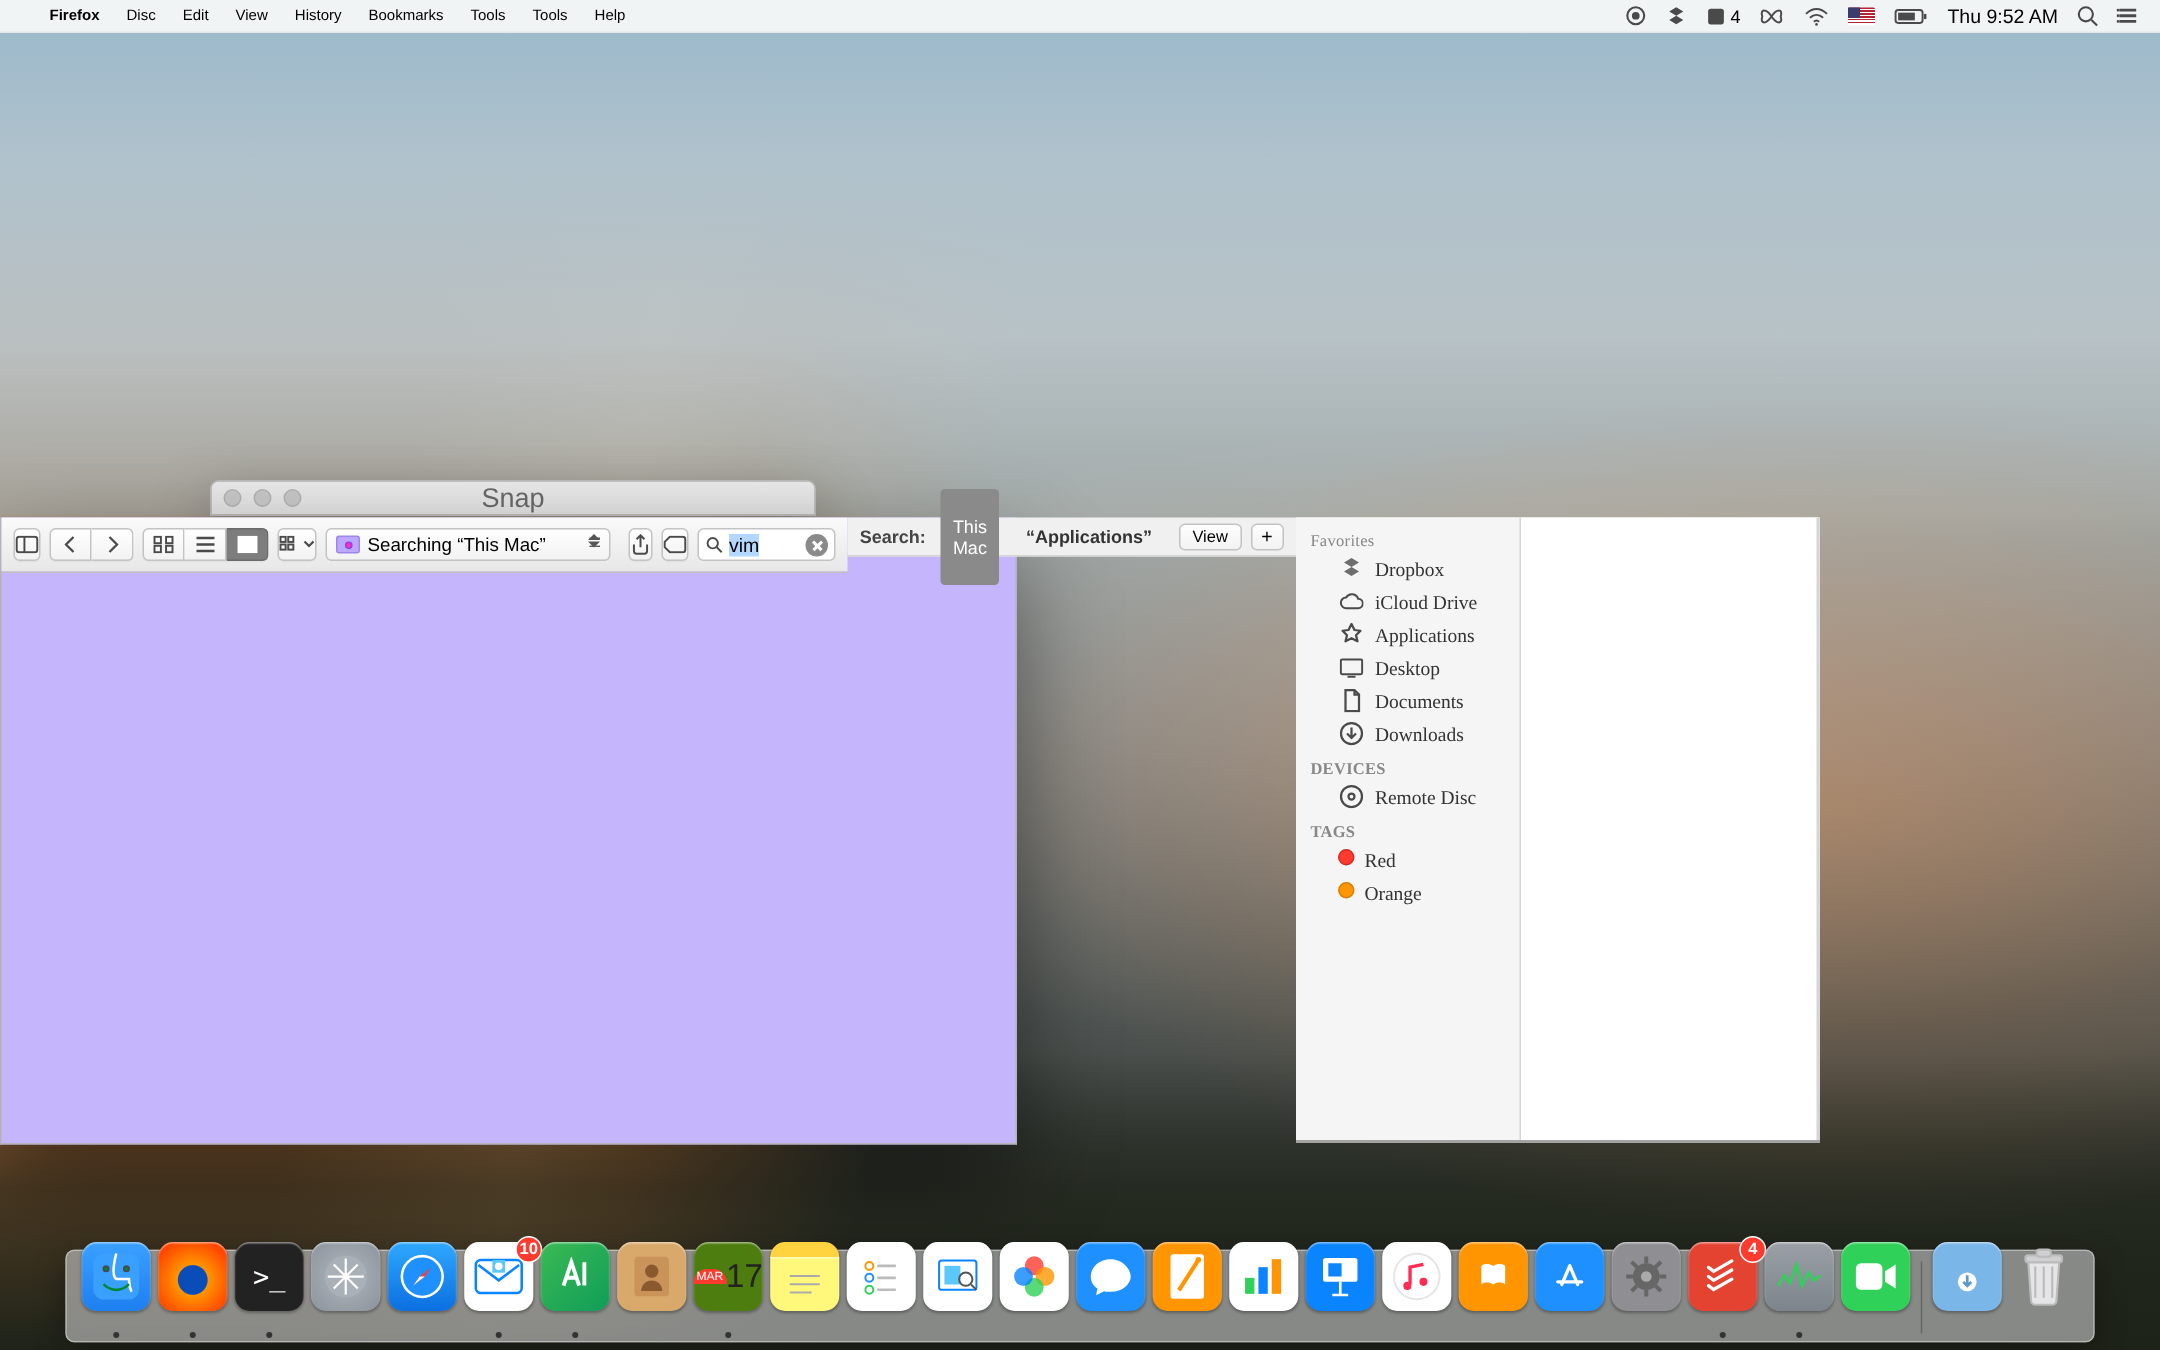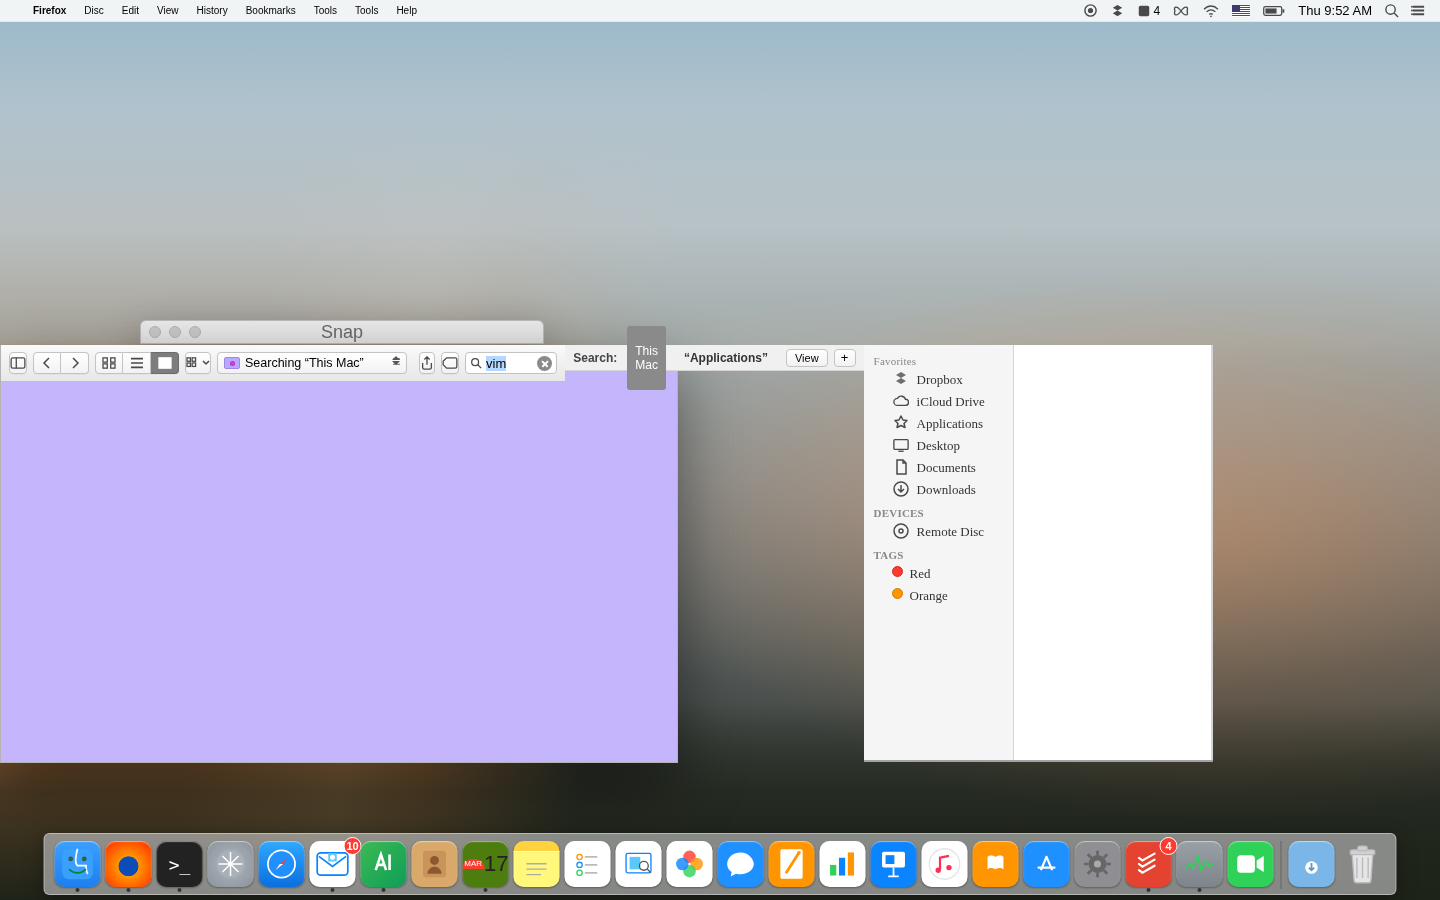--- a/index.html
+++ b/index.html
@@ -119,21 +119,21 @@
 .shortcut-row{height:42px;display:flex;align-items:center;justify-content:center;background:#f0f0f0;border-bottom:1px solid #d5d5d5;}
 .shortcut-field{width:386px;height:20px;border:1px solid #c8c8c8;border-radius:10px;background:#fff;text-align:center;font-size:12px;color:#888;display:flex;align-items:center;justify-content:center;}
 
 .buttons{height:40px;display:flex;align-items:center;padding:0 12px;gap:10px;background:#f0f0f0;}
 .push-btn{height:22px;min-width:70px;padding:0 14px;font-size:13px;border:1px solid #c3c3c3;border-radius:5px;background:linear-gradient(#fff,#f4f4f4);}
 .push-btn.disabled{color:#9c9c9c;}
 
 
 .dock-wrap{position:absolute;bottom:5px;left:50%;transform:translateX(-50%);}
 .dock{height:62px;padding:4px 8px 2px;display:flex;align-items:flex-end;gap:1px;background:rgba(220,220,224,.55);backdrop-filter:blur(20px);border-radius:6px;border:1px solid rgba(255,255,255,.4);box-shadow:0 5px 20px rgba(0,0,0,.35);}
-.dock-item{width:50px;display:flex;flex-direction:column;align-items:center;gap:1px;}
+.dock-item{width:50px;display:flex;flex-direction:column;align-items:center;gap:14px;}
 .dock-icon{width:46px;height:46px;border-radius:10px;display:flex;align-items:center;justify-content:center;font-size:24px;box-shadow:inset 0 1px 1px rgba(255,255,255,.5),0 1px 2px rgba(0,0,0,.3);}
 .dock-dot{width:4px;height:4px;border-radius:50%;background:#333;}
 .dock-dot.hidden{opacity:0;}
 .dock-sep{width:1px;height:48px;background:rgba(0,0,0,.25);margin:0 4px;align-self:center;}
 .badge{position:absolute;top:-4px;right:-4px;min-width:18px;height:18px;border-radius:9px;background:#ff3b30;color:#fff;font-size:11px;font-weight:600;display:flex;align-items:center;justify-content:center;border:1px solid #fff;}
 .dock-item{position:relative;}
 
 
 .di-finder{background:linear-gradient(#3aa0ff,#1e7ff0);} 
 .di-firefox{background:radial-gradient(circle at 50% 55%,#0a4db8 28%,#ff9500 30%,#ff4500 80%);}

